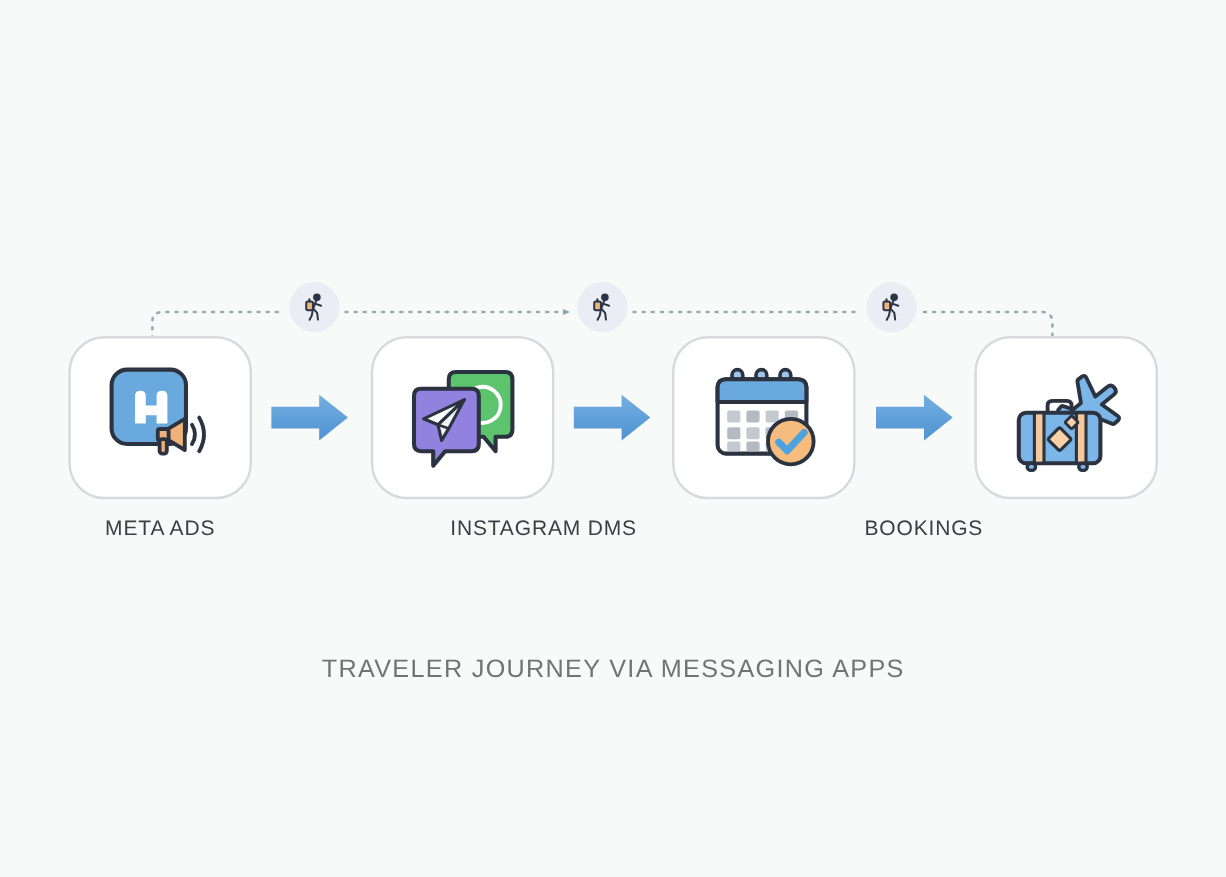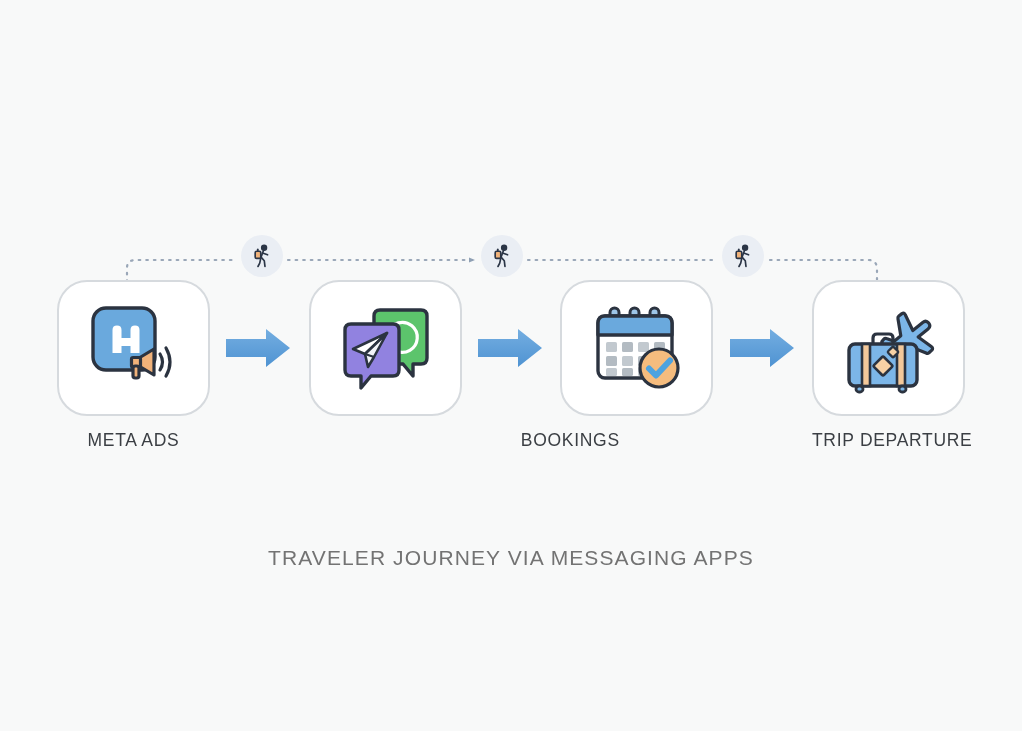--- a/index.html
+++ b/index.html
@@ -291,27 +291,27 @@
       </div>
     </div>
 
   </div>
 
   <div class="labels-row">
     <div class="label-cell">
       <span>META ADS</span>
     </div>
     <div class="label-gap"></div>
+    <div class="label-cell">
+      <span>INSTAGRAM DMS</span>
+    </div>
     <div class="label-gap"></div>
     <div class="label-cell">
       <span>BOOKINGS</span>
     </div>
     <div class="label-gap"></div>
-    <div class="label-cell">
-      <span>TRIP DEPARTURE</span>
-    </div>
   </div>
 
   <div class="caption">
     <span>TRAVELER JOURNEY VIA MESSAGING APPS</span>
   </div>
 
 </div>
 
 </body></html>

